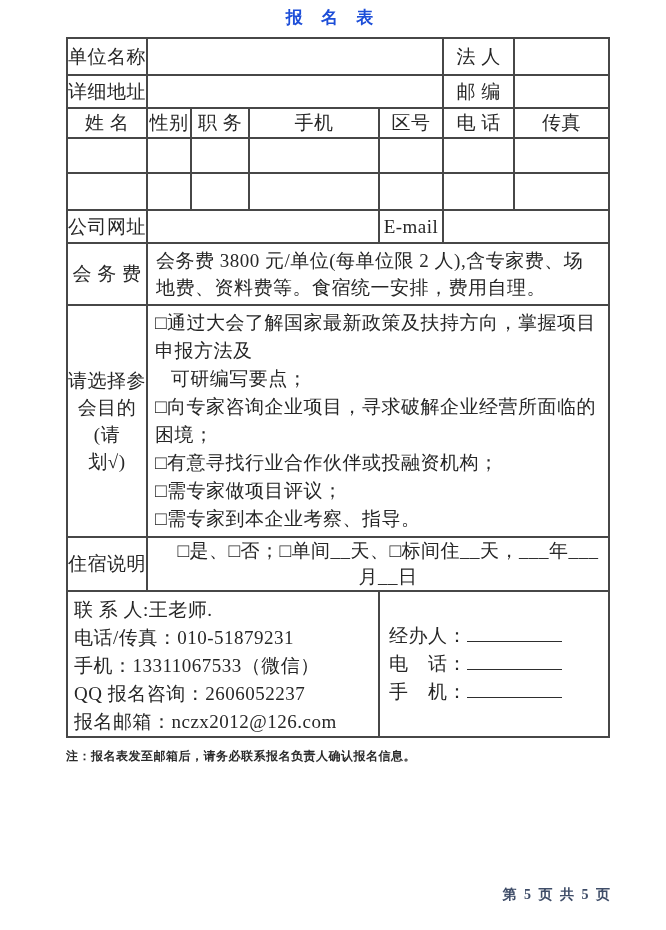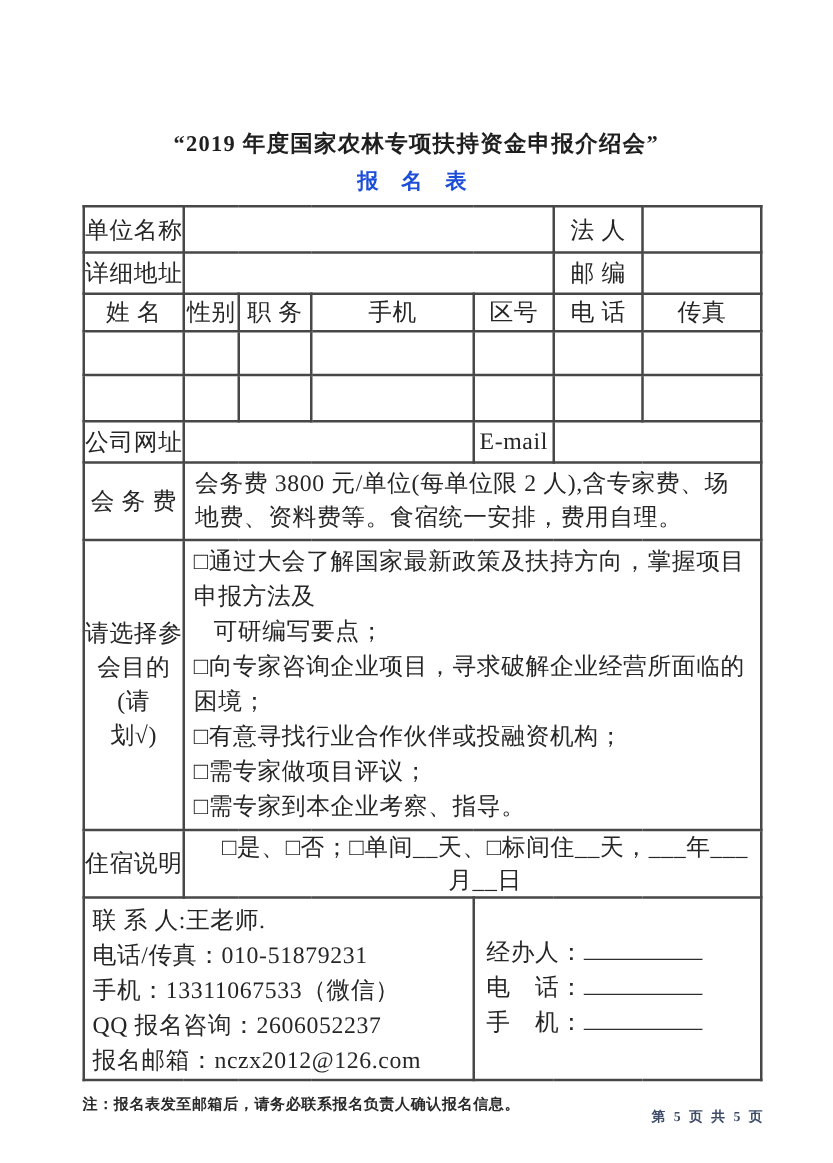--- a/index.html
+++ b/index.html
@@ -86,32 +86,31 @@
     margin: 10px 0 0 66px;
     font-size: 12px;
     font-weight: bold;
     letter-spacing: 0.5px;
     color: #2a2a2a;
   }
   .footer {
     position: absolute;
     right: 54px;
     top: 886px;
-    font-size: 11px;
+    font-size: 14px;
     font-weight: bold;
     letter-spacing: 2px;
     color: #3f4d68;
   }
 </style>
 </head>
 <body>
 
 <div class="page">
 
-  <div class="title">“2019 年度国家农林专项扶持资金申报介绍会”</div>
   <div class="subtitle">报 名 表</div>
 
   <table class="reg">
     <colgroup>
       <col style="width:80px">
         <col style="width:44px">
         <col style="width:58px">
       <col style="width:130px">
         <col style="width:64px">
         <col style="width:71px">

